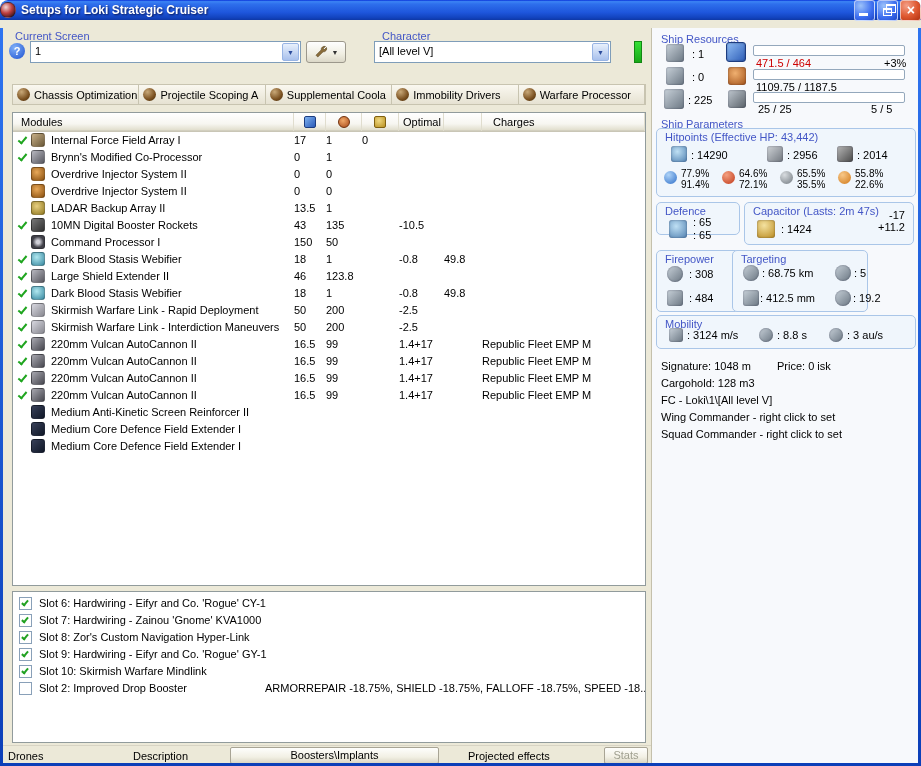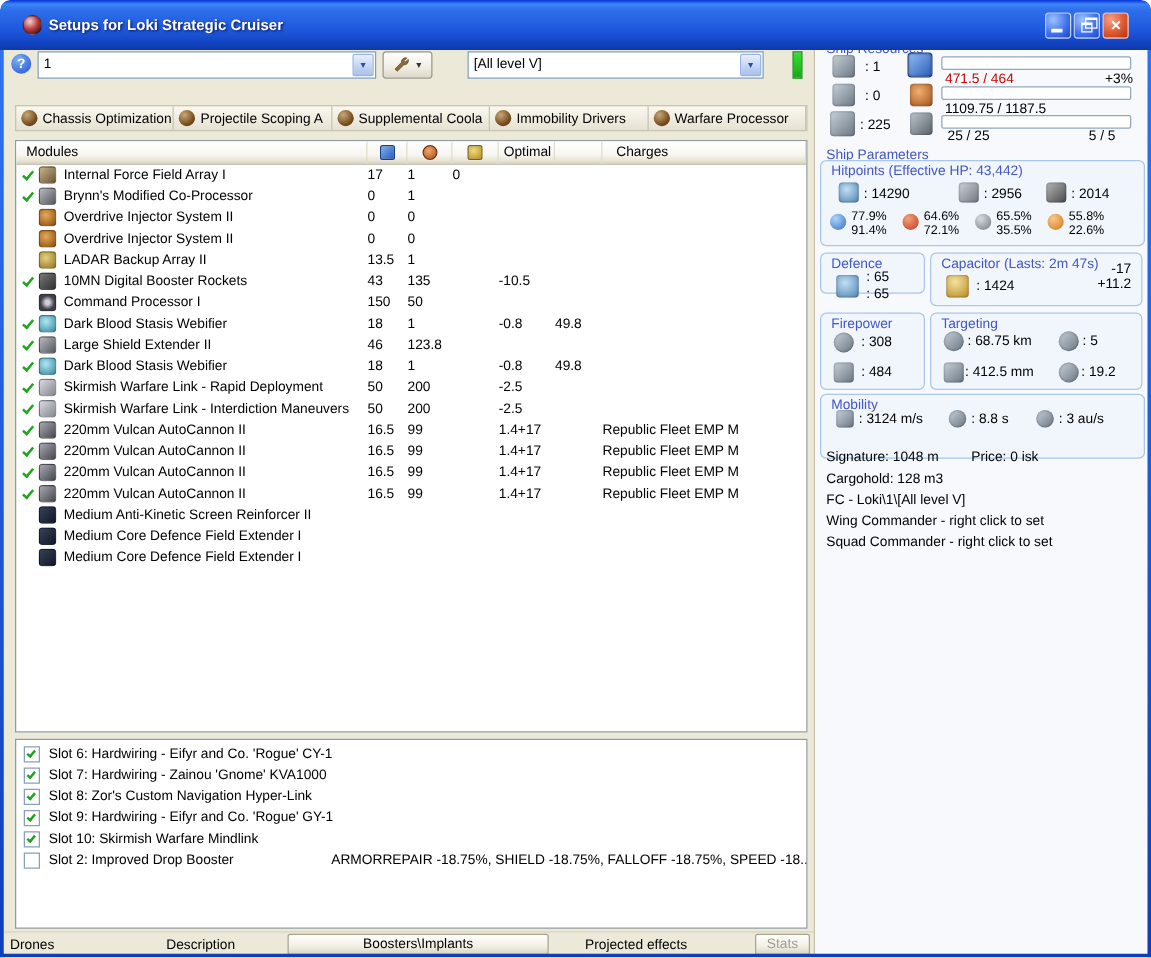--- a/index.html
+++ b/index.html
@@ -3,23 +3,23 @@
 <meta charset="utf-8">
 <style>
 *{margin:0;padding:0;box-sizing:border-box}
 body{font-family:"Liberation Sans","DejaVu Sans",sans-serif;font-size:11px;color:#000;background:#fff}
 .window{position:relative;width:921px;height:766px;background:#ECE9D8;overflow:hidden;border-radius:8px 8px 0 0}
 .edge{position:absolute;background:linear-gradient(180deg,#2E74F0,#0C3FB8);z-index:5}
 .edge.l{left:0;top:28px;bottom:0;width:3px}
 .edge.r{right:0;top:28px;bottom:0;width:3px}
 .edge.b{left:0;right:0;bottom:0;height:3px;background:#0C3FB8}
 
-.titlebar{position:absolute;left:0;top:0;right:0;height:40px;border-radius:8px 8px 0 0;
+.titlebar{position:absolute;left:0;top:0;right:0;height:20px;border-radius:8px 8px 0 0;
  background:linear-gradient(180deg,#0831D9 0%,#3C84F4 8%,#2E6FEC 20%,#1E56DC 62%,#1243BE 88%,#0E38A6 100%);
- display:flex;align-items:center;padding:0 18px;z-index:6}
+ display:flex;align-items:center;padding:0 0;z-index:6}
 .app-icon{width:16px;height:16px;border-radius:50%;margin-right:5px;
  background:radial-gradient(circle at 35% 30%,#F0D8D8,#C04040 45%,#301018 88%);border:1px solid #10203055}
 .title{color:#fff;font-weight:bold;font-size:12px;text-shadow:1px 1px 2px rgba(0,0,40,.75);flex:1;white-space:nowrap;overflow:hidden}
 .winbtns{display:flex;gap:2px}
 .wbtn{position:relative;width:21px;height:21px;border-radius:3px;border:1px solid rgba(255,255,255,.65);
  background:radial-gradient(circle at 30% 25%,#9CC2FA,#3D6EF0 60%,#1E48C8);cursor:pointer}
 .wbtn.close{background:radial-gradient(circle at 30% 25%,#F4A088,#DE5830 55%,#B03010)}
 .g-min{position:absolute;left:4px;bottom:4px;width:9px;height:3px;background:#fff}
 .g-max{position:absolute;left:5px;top:7px;width:9px;height:8px;border:1px solid #fff;border-top-width:2px}
 .g-max::before{content:"";position:absolute;left:2px;top:-6px;width:8px;height:6px;border:1px solid #fff;border-top-width:2px}
@@ -591,33 +591,33 @@
     </div>
 
     <div class="grp" style="left:4px;top:222px;width:84px;height:62px">
       <span class="glbl">Firepower</span>
       <span class="pic sz16" style="left:10px;top:15px;border-radius:50%"></span>
       <span class="abs" style="left:32px;top:17px">: 308</span>
       <span class="pic sz16" style="left:10px;top:39px"></span>
       <span class="abs" style="left:32px;top:41px">: 484</span>
     </div>
 
-    <div class="grp" style="left:92px;top:222px;width:170px;height:62px">
+    <div class="grp" style="left:80px;top:222px;width:136px;height:62px">
       <span class="glbl">Targeting</span>
       <span class="pic sz16" style="left:10px;top:14px;border-radius:50%"></span>
       <span class="abs" style="left:29px;top:16px">: 68.75 km</span>
       <span class="pic sz16" style="left:102px;top:14px;border-radius:50%"></span>
       <span class="abs" style="left:121px;top:16px">: 5</span>
       <span class="pic sz16" style="left:10px;top:39px"></span>
       <span class="abs" style="left:27px;top:41px">: 412.5 mm</span>
       <span class="pic sz16" style="left:102px;top:39px;border-radius:50%"></span>
       <span class="abs" style="left:120px;top:41px">: 19.2</span>
     </div>
 
-    <div class="grp" style="left:4px;top:287px;width:260px;height:52px">
+    <div class="grp" style="left:4px;top:287px;width:260px;height:34px">
       <span class="glbl">Mobility</span>
       <span class="pic sz14" style="left:12px;top:12px"></span>
       <span class="abs" style="left:30px;top:13px">: 3124 m/s</span>
       <span class="pic sz14" style="left:102px;top:12px;border-radius:50%"></span>
       <span class="abs" style="left:120px;top:13px">: 8.8 s</span>
       <span class="pic sz14" style="left:172px;top:12px;border-radius:50%"></span>
       <span class="abs" style="left:190px;top:13px">: 3 au/s</span>
     </div>
 
     <span class="abs" style="left:9px;top:332px">Signature: 1048 m</span>

